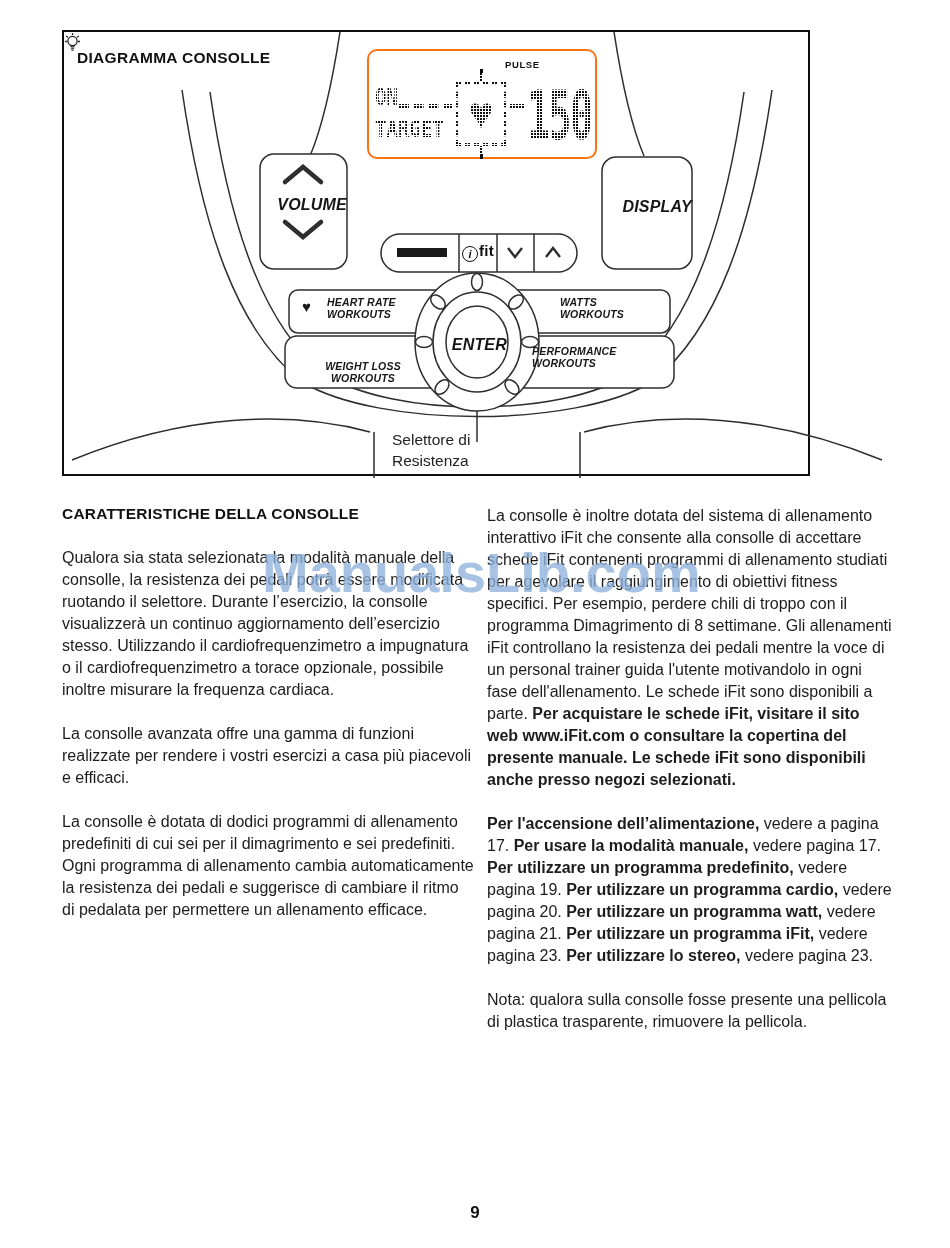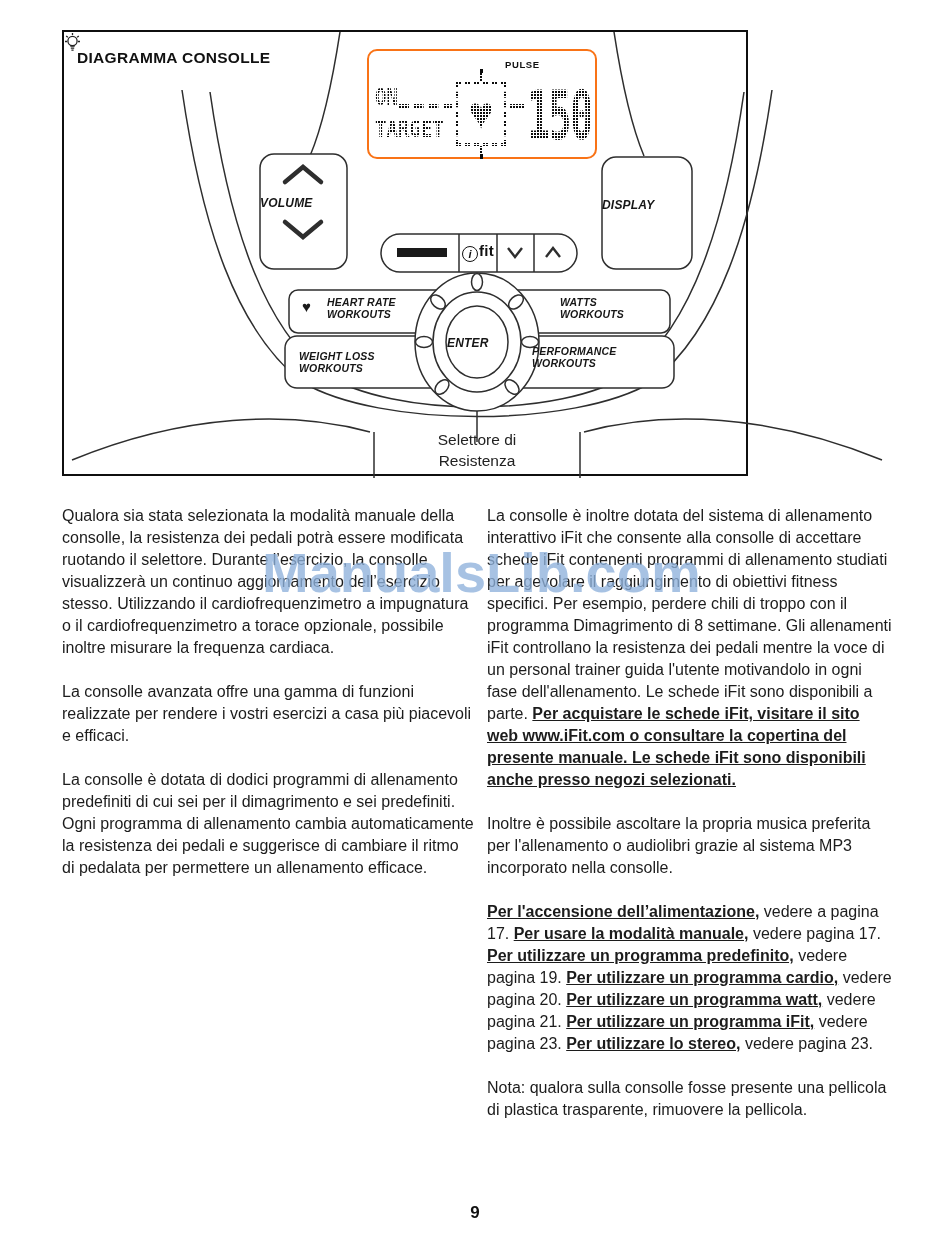--- a/index.html
+++ b/index.html
@@ -3,38 +3,38 @@
 <meta charset="utf-8">
 <style>
   html,body{margin:0;padding:0;}
   body{
     width:950px;height:1248px;position:relative;background:#ffffff;
     font-family:"Liberation Sans","DejaVu Sans",sans-serif;color:#1c1c1c;
     overflow:hidden;
   }
   
   .diagram-box{
-    position:absolute;left:62px;top:30px;width:686px;height:446px;
+    position:absolute;left:62px;top:30px;width:748px;height:446px;
     border:2px solid #0f0f0f;background:#fff;box-sizing:border-box;padding-left:27px;
   }
   .diagram-box svg{position:absolute;left:0;top:0;}
   .diag-title{
     position:absolute;left:13px;top:17px;font-size:15.5px;font-weight:bold;
     letter-spacing:.3px;color:#111;
   }
   .btn-label{
-    position:absolute;font-style:italic;font-weight:bold;font-size:12px;
-    color:#161616;text-align:left;letter-spacing:.2px;
+    position:absolute;font-style:italic;font-weight:bold;font-size:16px;
+    color:#161616;text-align:right;letter-spacing:.2px;
   }
   .wk-label{
     position:absolute;font-style:italic;font-weight:bold;font-size:10.5px;
     line-height:1.18;color:#161616;white-space:pre-line;letter-spacing:.2px;
   }
   .selector-label{
-    position:absolute;left:328px;top:398px;width:170px;text-align:center;
+    position:absolute;left:328px;top:398px;width:170px;text-align:left;
     font-size:15.5px;line-height:1.35;color:#222;white-space:pre-line;
   }
   
   .lcd{
     position:absolute;left:303px;top:17px;width:230px;height:110px;
     border:2px solid #f97316;border-radius:10px;background:#fff;box-sizing:border-box;
   }
   .lcd-pulse{position:absolute;left:136px;top:8px;font-size:9.5px;font-weight:bold;letter-spacing:.6px;color:#111;}
   .lcd-word{
     position:absolute;font-family:"DejaVu Sans Mono",monospace;font-weight:bold;
@@ -72,21 +72,21 @@
   .ifit-fit{font-weight:bold;font-size:15px;letter-spacing:.2px;}
   
   .heart-icon{position:absolute;left:238px;top:266px;font-size:15px;color:#1a1a1a;}
   .bulb-icon{position:absolute;left:570px;top:264px;}
   
   .col{position:absolute;top:505px;}
   .col-left{left:62px;width:412px;}
   .col-right{left:487px;width:408px;}
   .col h2{font-size:15.5px;font-weight:bold;margin:0 0 24px 0;letter-spacing:.2px;color:#111;}
   .col p{font-size:16px;line-height:22px;margin:0 0 22px 0;}
-  .col b{font-weight:bold;text-decoration:underline;}
+  .col b{font-weight:bold;}
   
   .watermark{
     position:absolute;left:262px;top:540px;font-size:56px;font-weight:bold;
     color:#8fb2dc;opacity:.78;letter-spacing:0;z-index:6;pointer-events:none;
     font-family:"Liberation Sans",sans-serif;
   }
   
   .page-num{
     position:absolute;left:0;right:0;top:1203px;text-align:center;
     font-size:17px;font-weight:bold;color:#111;
@@ -174,39 +174,39 @@
   <div class="wk-label" style="left:496px;top:264px;">WATTS
 WORKOUTS</div>
   <svg class="bulb-icon" width="17" height="21" viewBox="0 0 17 21">
     <g stroke="#222" stroke-width="1.3" fill="none">
       <circle cx="8.5" cy="9" r="4.6"></circle>
       <path d="M6.3,14.2 h4.4 M6.8,16.2 h3.4 M7.4,18.2 h2.2"></path>
       <path d="M8.5,1 v2 M2.2,4 l1.6,1.3 M14.8,4 l-1.6,1.3 M1,9.5 h2 M16,9.5 h-2"></path>
     </g>
   </svg>
 
-  <div class="wk-label" style="left:235px;top:318px;width:128px;">WEIGHT LOSS
+  <div class="wk-label" style="left:235px;top:328px;width:128px;text-align:center;">WEIGHT LOSS
 WORKOUTS</div>
   <div class="wk-label" style="left:468px;top:313px;width:140px;text-align:left;">PERFORMANCE
 WORKOUTS</div>
 
   <div class="btn-label" style="left:383px;top:304px;width:60px;">ENTER</div>
 
   <div class="selector-label">Selettore di
 Resistenza</div>
 </div>
 
 <div class="col col-left">
+  <h2>CARATTERISTICHE DELLA CONSOLLE</h2>
   <p>Qualora sia stata selezionata la modalità manuale della consolle, la resistenza dei pedali potrà essere modificata ruotando il selettore. Durante l’esercizio, la consolle visualizzerà un continuo aggiornamento dell’esercizio stesso. Utilizzando il cardiofrequenzimetro a impugnatura o il cardiofrequenzimetro a torace opzionale, possibile inoltre misurare la frequenza cardiaca.</p>
   <p>La consolle avanzata offre una gamma di funzioni realizzate per rendere i vostri esercizi a casa più piacevoli e efficaci.</p>
   <p>La consolle è dotata di dodici programmi di allenamento predefiniti di cui sei per il dimagrimento e sei predefiniti. Ogni programma di allenamento cambia automaticamente la resistenza dei pedali e suggerisce di cambiare il ritmo di pedalata per permettere un allenamento efficace.</p>
 </div>
 
 <div class="col col-right">
   <p><span>La consolle è inoltre dotata del sistema di allenamento interattivo iFit che consente alla consolle di accettare schede iFit contenenti programmi di allenamento studiati per agevolare il raggiungimento di obiettivi fitness specifici. Per esempio, perdere chili di troppo con il programma Dimagrimento di 8 settimane. Gli allenamenti iFit controllano la resistenza dei pedali mentre la voce di un personal trainer guida l'utente motivandolo in ogni fase dell'allenamento. Le schede iFit sono disponibili a parte. </span><b>Per acquistare le schede iFit, visitare il sito web www.iFit.com o consultare la copertina del presente manuale. Le schede iFit sono disponibili anche presso negozi selezionati.</b></p>
-  <p>Inoltre è possibile ascoltare la propria musica preferita per l'allenamento o audiolibri grazie al sistema MP3 incorporato nella consolle.</p>
   <p><b>Per l'accensione dell’alimentazione,</b><span> vedere a pagina 17. </span><b>Per usare la modalità manuale,</b><span> vedere pagina 17. </span><b>Per utilizzare un programma predefinito,</b><span> vedere pagina 19. </span><b>Per utilizzare un programma cardio,</b><span> vedere pagina 20. </span><b>Per utilizzare un programma watt,</b><span> vedere pagina 21. </span><b>Per utilizzare un programma iFit,</b><span> vedere pagina 23. </span><b>Per utilizzare lo stereo,</b><span> vedere pagina 23.</span></p>
   <p>Nota: qualora sulla consolle fosse presente una pellicola di plastica trasparente, rimuovere la pellicola.</p>
 </div>
 
 <div class="watermark">ManualsLib.com</div>
 
 <div class="page-num">9</div>
 
 </body></html>

